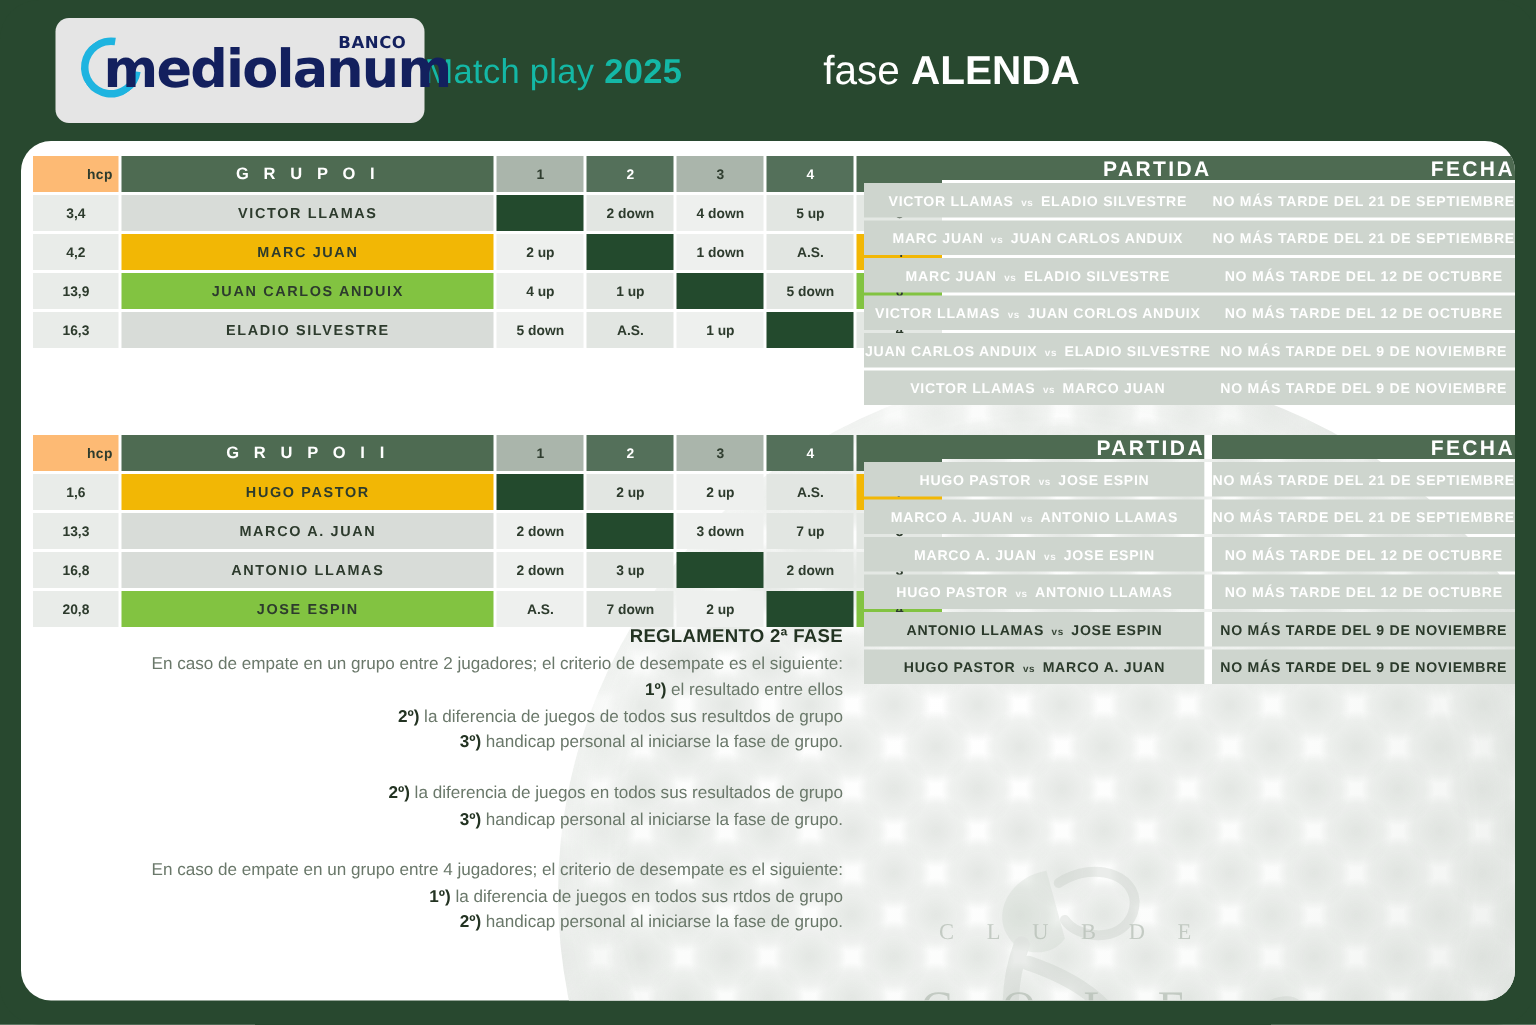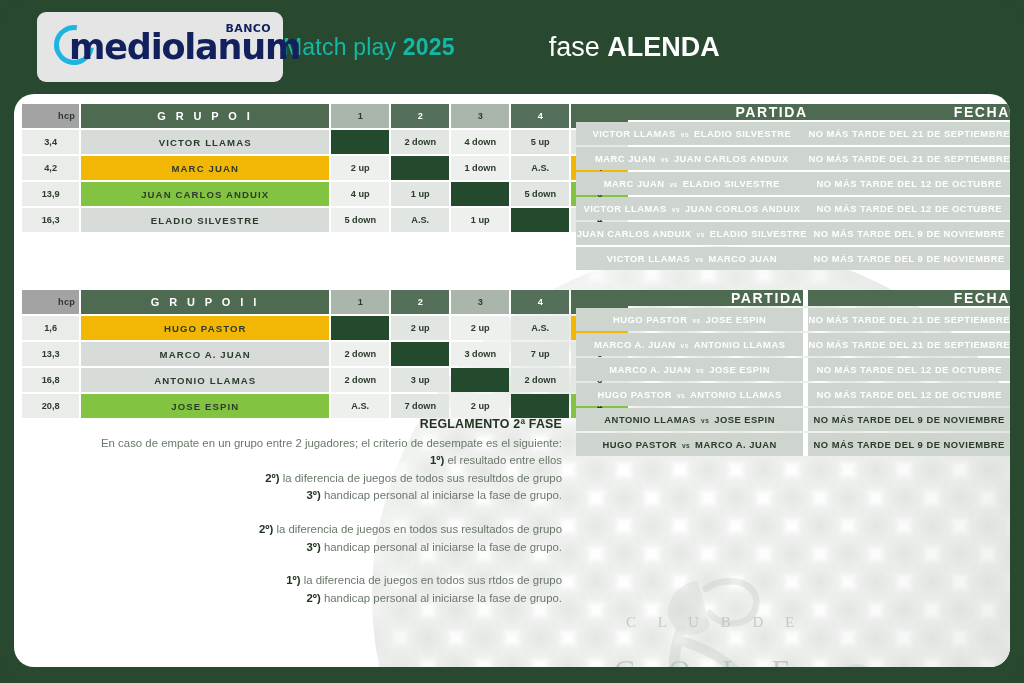--- a/index.html
+++ b/index.html
@@ -138,21 +138,21 @@
   
   .block { position: absolute; }
   .grid-table { border-collapse: separate; border-spacing: 2px; }
   .grid-table td, .grid-table th {
     height: 24px; padding: 0 4px;
     font-size: 9.2px; font-weight: bold;
     text-align: center; vertical-align: middle;
     white-space: nowrap;
   }
 
-  th.h-hcp     { background:#a3a3a3; color:#2d3b2d; width:42px; letter-spacing:.3px;padding-left:36px; }
+  th.h-hcp     { background:#fdba74; color:#2d3b2d; width:42px; letter-spacing:.3px;padding-left:36px; }
   th.h-group   { background:#4e6b52; color:#ffffff; width:248px;
                  font-size:11px; letter-spacing:3.4px; }
   th.h-light   { background:#aab5ab; color:#2f3d2f; width:58px; }
   th.h-dark    { background:#54705a; color:#ffffff; width:58px; }
   th.h-pts     { background:#4e6b52; color:#ffffff; width:57px; letter-spacing:.2px; }
 
   td.c-hcp     { background:#e9ece9; color:#2d3b2d; }
   td.c-name    { background:#d8dcd8; color:#2d3b2d; letter-spacing:1.1px; font-size:9.6px; }
   td.c-name.amber { background:#f2b705; }
   td.c-name.lime  { background:#82c341; }
@@ -425,18 +425,19 @@
       <div class="rules-title">REGLAMENTO 2ª FASE</div>
       <div id="rules-body">
           <p>En caso de empate en un grupo entre 2 jugadores; el criterio de desempate es el siguiente:</p>
           <div class="item"><b>1º)</b> el resultado entre ellos</div>
           <div class="item"><b>2º)</b> la diferencia de juegos de todos sus resultdos de grupo</div>
           <div class="item"><b>3º)</b> handicap personal al iniciarse la fase de grupo.</div>
           <div class="gap"></div>
           <div class="item"><b>2º)</b> la diferencia de juegos en todos sus resultados de grupo</div>
           <div class="item"><b>3º)</b> handicap personal al iniciarse la fase de grupo.</div>
           <div class="gap"></div>
+          <p>En caso de empate en un grupo entre 4 jugadores; el criterio de desempate es el siguiente:</p>
           <div class="item"><b>1º)</b> la diferencia de juegos en todos sus rtdos de grupo</div>
           <div class="item"><b>2º)</b> handicap personal al iniciarse la fase de grupo.</div>
         </div>
     </div>
   </div>
 </div>
 
 </body></html>

